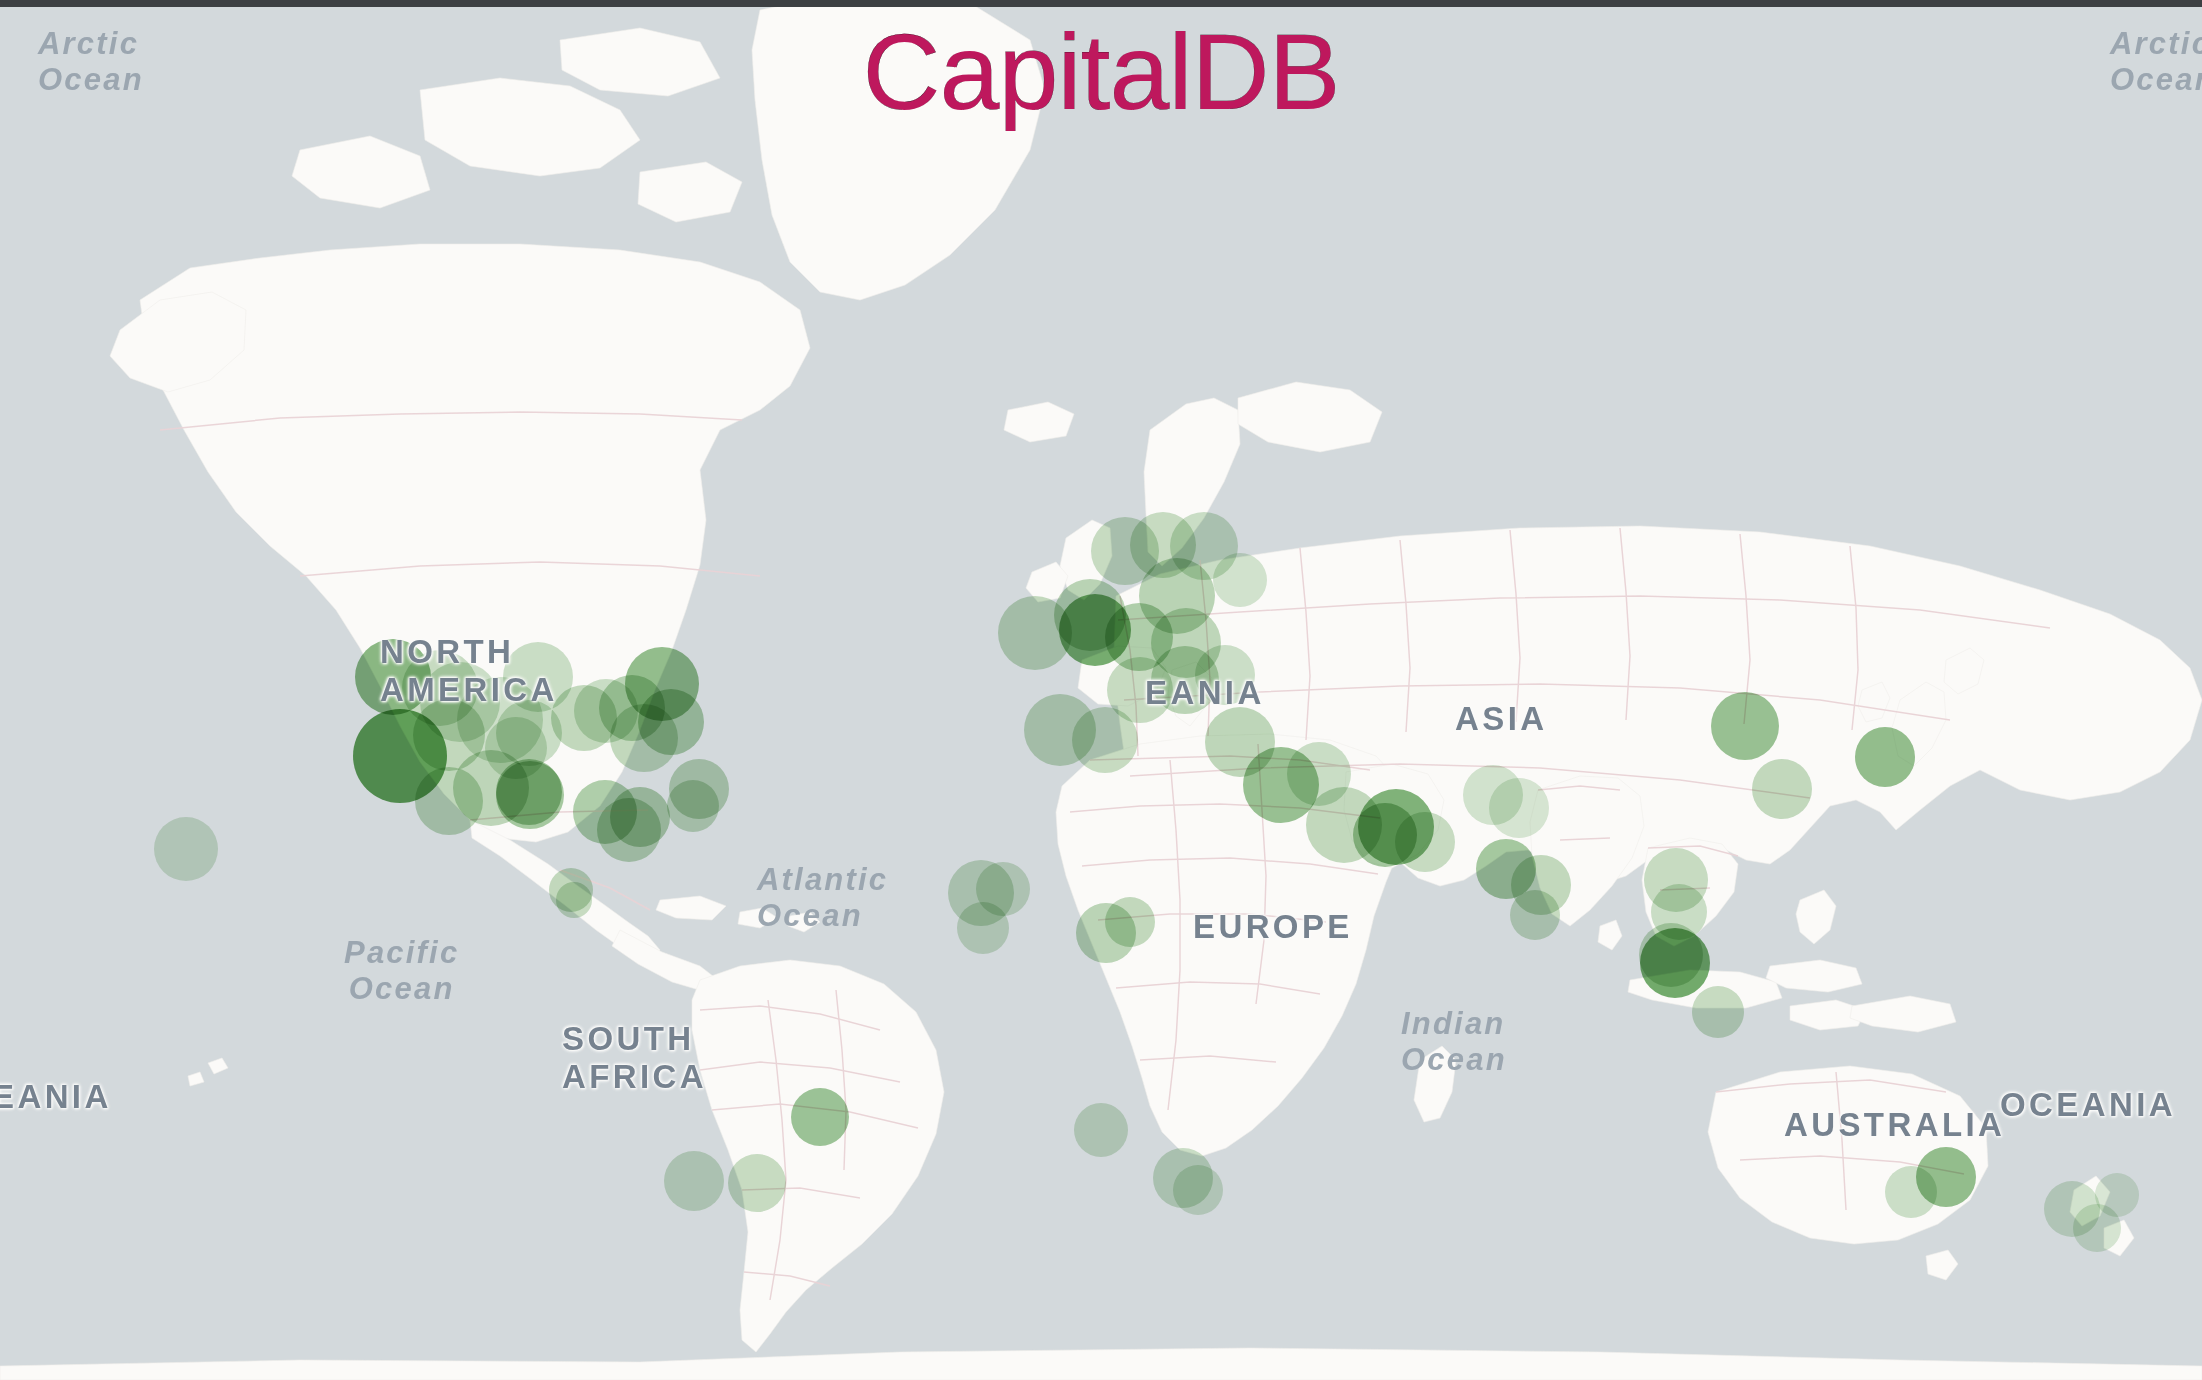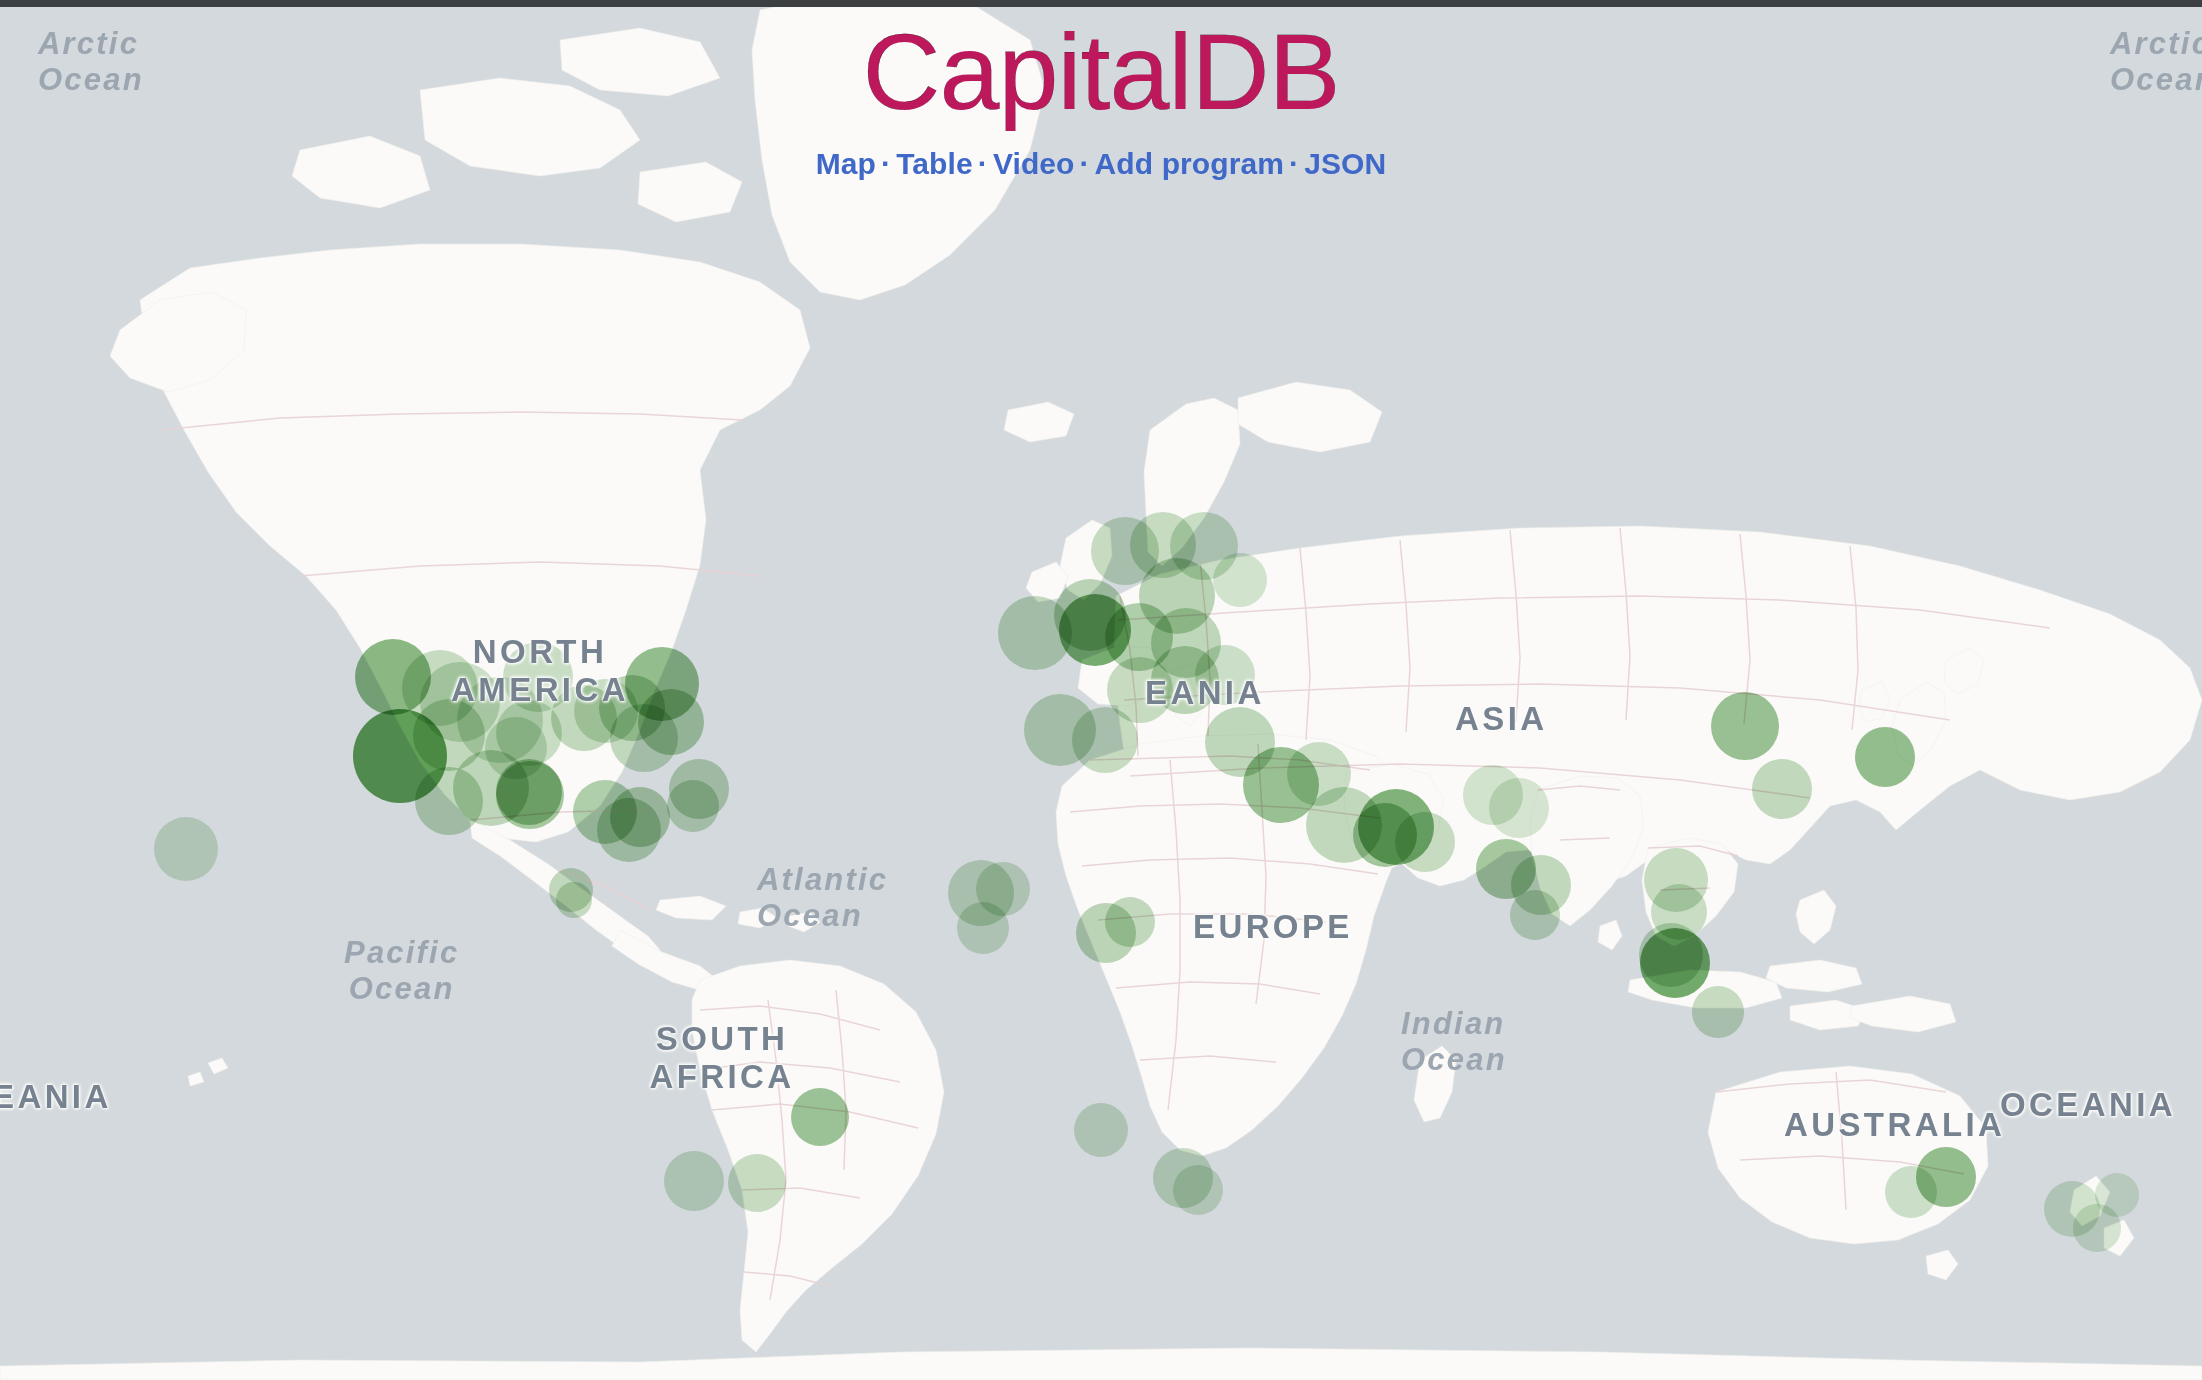--- a/index.html
+++ b/index.html
@@ -44,21 +44,21 @@
   }
   .label-continent {
     font-weight: 700;
     font-size: 33px;
     letter-spacing: 3.4px;
     color: #76828f;
     text-shadow:
       0 0 4px #fbfbfa, 0 0 4px #fbfbfa,
       1px 1px 2px #fbfbfa, -1px -1px 2px #fbfbfa;
   }
-  .label-center { text-align: center; }
+  .label-center { text-align: left; }
 
   
   .bubbles { position: absolute; inset: 0; pointer-events: none; }
   .bubble {
     position: absolute;
     border-radius: 50%;
     background: #3e8e35;
     mix-blend-mode: multiply;
   }
 
@@ -366,16 +366,15 @@
       <div class="map-label label-ocean" style="left: 757px; top: 862px;">Atlantic
 Ocean</div>
       <div class="map-label label-ocean" style="left: 344px; top: 935px; text-align: center;">Pacific
 Ocean</div>
       <div class="map-label label-ocean" style="left: 1401px; top: 1006px;">Indian
 Ocean</div>
     </div>
 
   <header class="header">
     <h1 class="site-title">CapitalDB</h1>
-    <nav class="navbar" id="navbar"><a href="#">Map</a><span class="nav-sep">·</span><a href="#">Table</a><span class="nav-sep">·</span><a href="#">Video</a><span class="nav-sep">·</span><a href="#">Add program</a><span class="nav-sep">·</span><a href="#">JSON</a></nav>
   </header>
 
 </div>
 
 </body></html>

